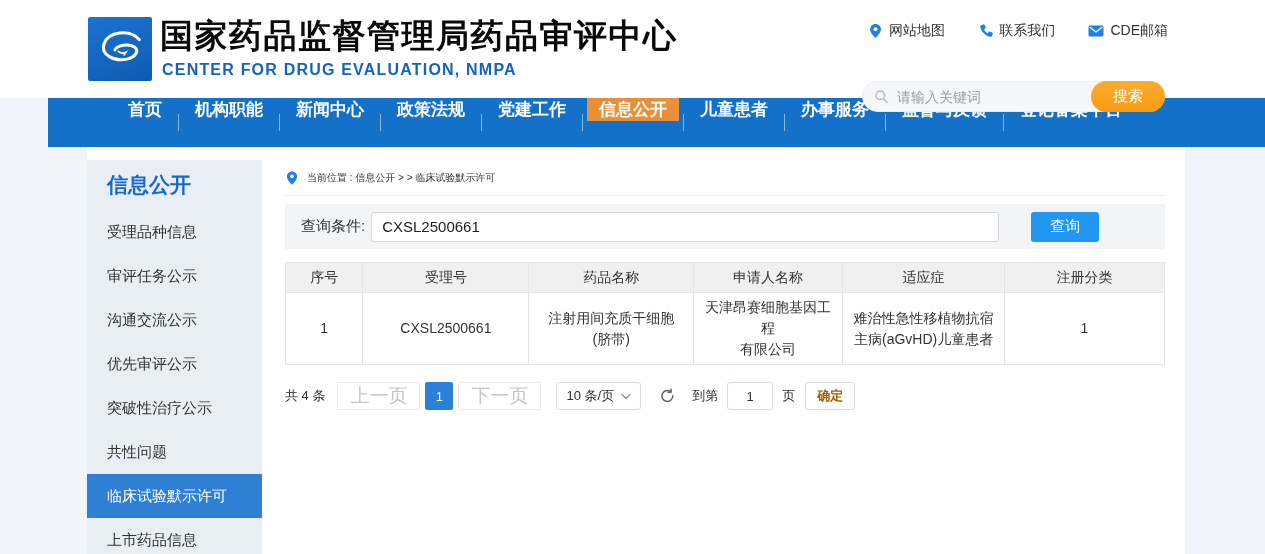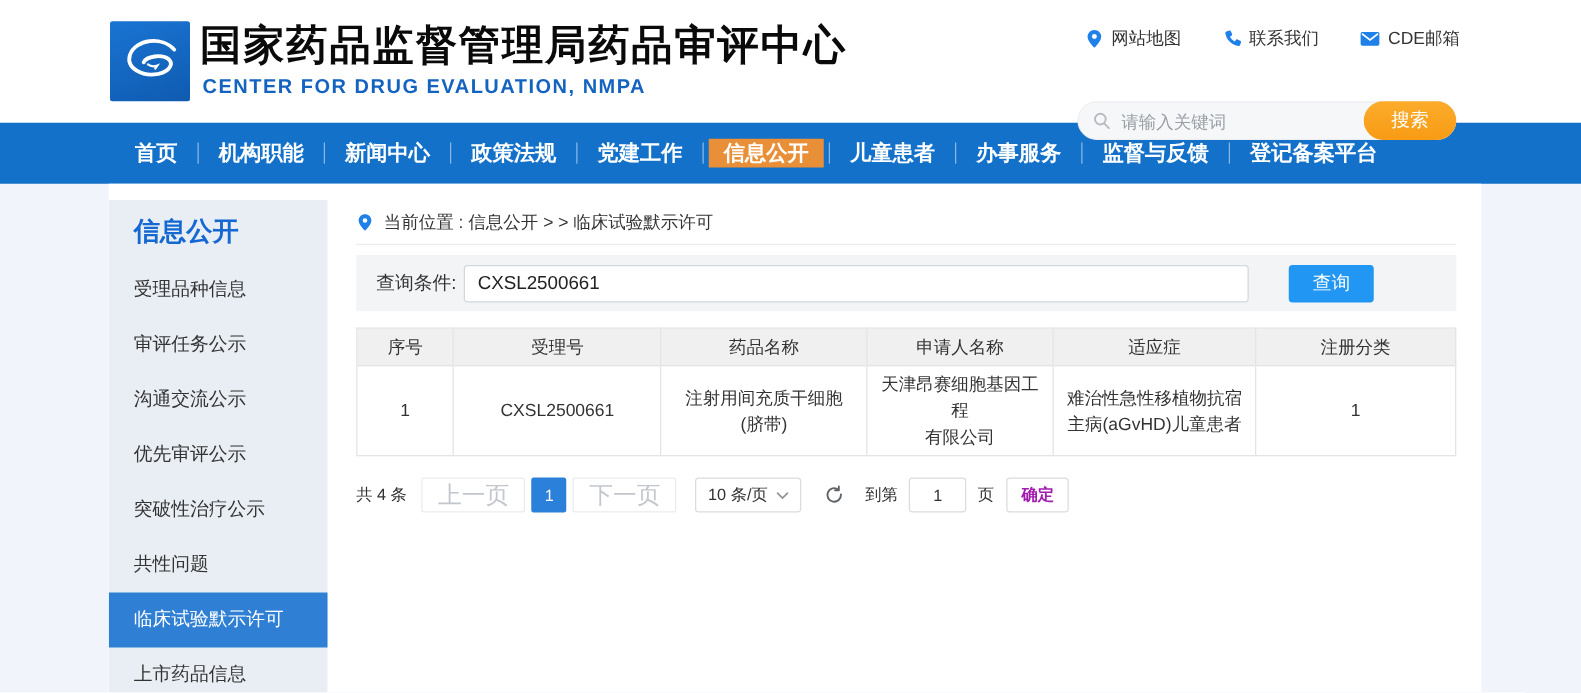--- a/index.html
+++ b/index.html
@@ -23,40 +23,40 @@
                 display:flex; align-items:center;margin-top:20px; }
   .search-mag { margin-left:11px; display:flex; }
   .search-input { flex:1; min-width:0; border:none; background:transparent; outline:none;
                   padding:0 8px; font-size:14px; color:#666; font-family:inherit; }
   .search-input::placeholder { color:#9AA0A6; }
   .search-btn { width:74px; height:31px; margin:-1px -1px 0 0; border:none; cursor:pointer;
                 border-radius:16px; background:linear-gradient(180deg,#FBAC2B,#F89B15);
                 color:#fff; font-size:15px; font-family:inherit; }
 
   
-  .nav { height:49px; background:#1371C9; display:flex; align-items:center; padding-left:96px; }
+  .nav { height:49px; background:#1371C9; display:flex; align-items:flex-start; padding-left:68px;margin-left:48px; }
   .nav-item { display:flex; align-items:center; padding:0 12px; color:#fff;
               font-size:17px; font-weight:700; cursor:pointer; white-space:nowrap; }
   .nav-item.active { background:#E88F37; }
   .nav-sep { width:1px; height:17px; background:rgba(255,255,255,.5); align-self:center; margin:0 4px; }
 
   
   .page { height:407px; }
   .container { margin-left:87px; width:1098px; height:100%; background:#fff;
                padding-top:13px; display:flex; overflow:hidden; }
   .sidebar { width:175px; flex:0 0 175px; background:#E9EEF4; }
   .sidebar-title { height:50px; display:flex; align-items:center; padding-left:20px;
                    font-size:21px; font-weight:700; color:#1568D2; }
   .side-item { height:44px; line-height:44px; padding-left:20px; font-size:15px;
                color:#333; cursor:pointer; white-space:nowrap; }
   .side-item.active { background:#2F80D5; color:#fff; }
 
   .main { flex:1; padding:0 20px 0 23px; }
   .breadcrumb { height:36px; display:flex; align-items:center; gap:8px;
-                font-size:14px; color:#333; border-bottom:1px solid #ECECEC; }
+                font-size:10px; color:#333; border-bottom:1px solid #ECECEC; }
   .query-bar { margin-top:8px; height:45px; background:#F2F4F6; display:flex; align-items:center; }
   .query-label { margin-left:16px; font-size:15px; color:#333; white-space:nowrap; }
   .query-input { margin-left:6px; width:628px; height:30px; border:1px solid #D4D7DC;
                  border-radius:3px; background:#fff; padding:0 10px; font-size:15px;
                  color:#222; font-family:inherit; outline:none; }
   .query-btn { margin-left:32px; width:68px; height:30px; background:#2196F3; color:#fff;
                border:none; border-radius:3px; font-size:15px; cursor:pointer; font-family:inherit; }
 
   table.results { margin-top:13px; width:100%; border-collapse:collapse; table-layout:fixed; }
   .results th { background:#F0F0F0; border:1px solid #E3E4E6; height:30px;
@@ -76,21 +76,21 @@
                display:flex; align-items:center; padding:0 9px; gap:7px; color:#303133;
                background:#fff; cursor:pointer; }
   .pg-refresh { margin-left:18px; display:flex; cursor:pointer; }
   .goto-label { margin-left:16px; }
   .goto-input { margin-left:9px; width:46px; height:28px; border:1px solid #D9DCE0;
                 border-radius:3px; text-align:center; font-size:13px; color:#303133;
                 font-family:inherit; outline:none; }
   .goto-suffix { margin-left:9px; }
   .confirm-btn { margin-left:10px; height:28px; padding:0 11px; border:1px solid #D9DCE0;
                  border-radius:3px; background:#fff; font-weight:700; font-size:13px;
-                 color:#a21caf; cursor:pointer; font-family:inherit; }
+                 color:#a16207; cursor:pointer; font-family:inherit; }
 </style>
 </head>
 <body>
 
 <div>
 
   <header class="header">
     <div class="logo">
       <span style="display:flex;">
         <svg width="54" height="54" viewBox="0 0 64 64">

